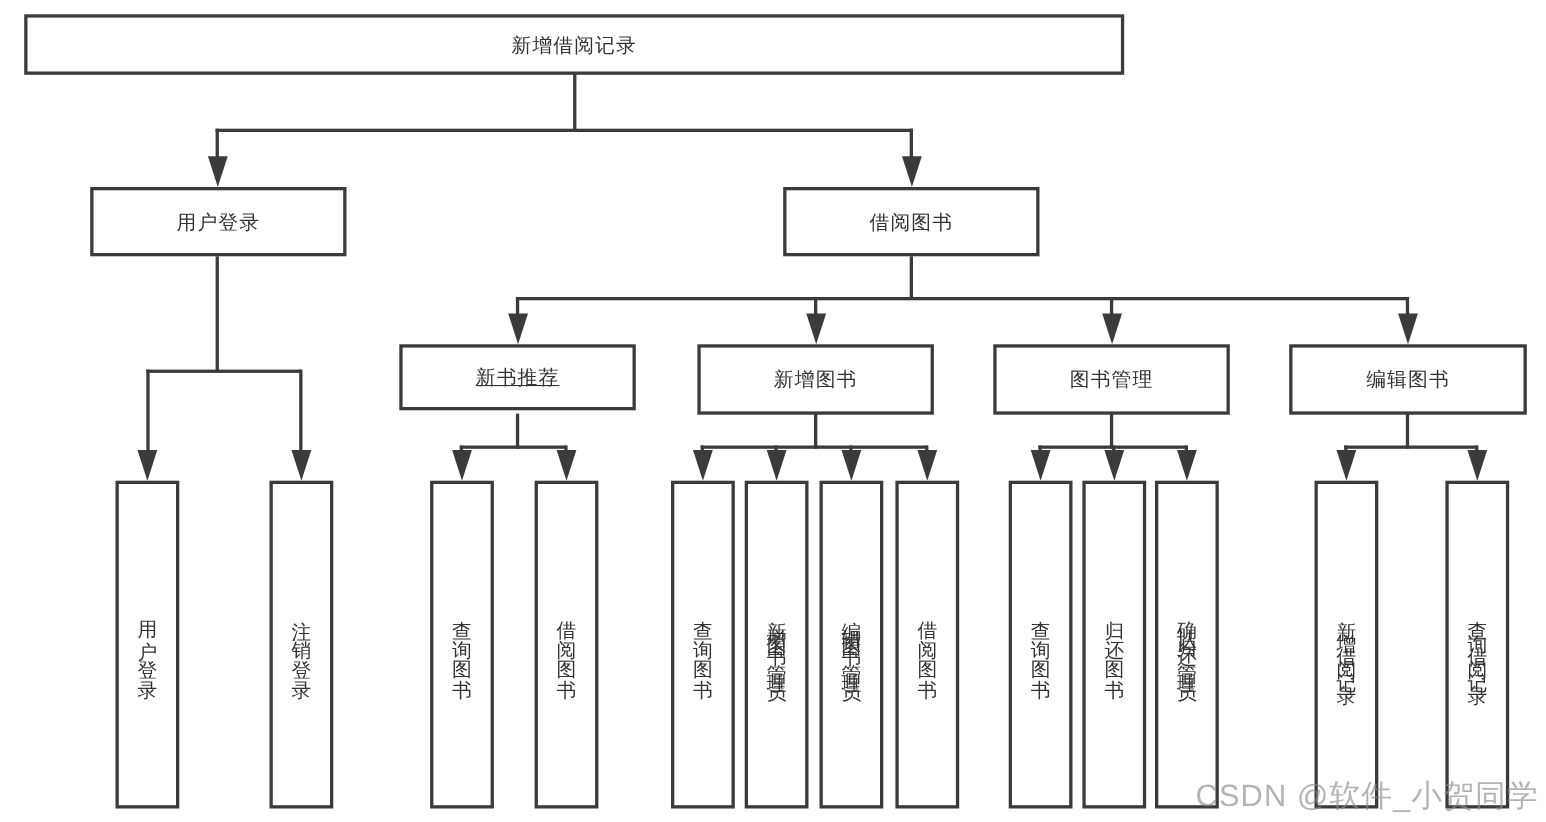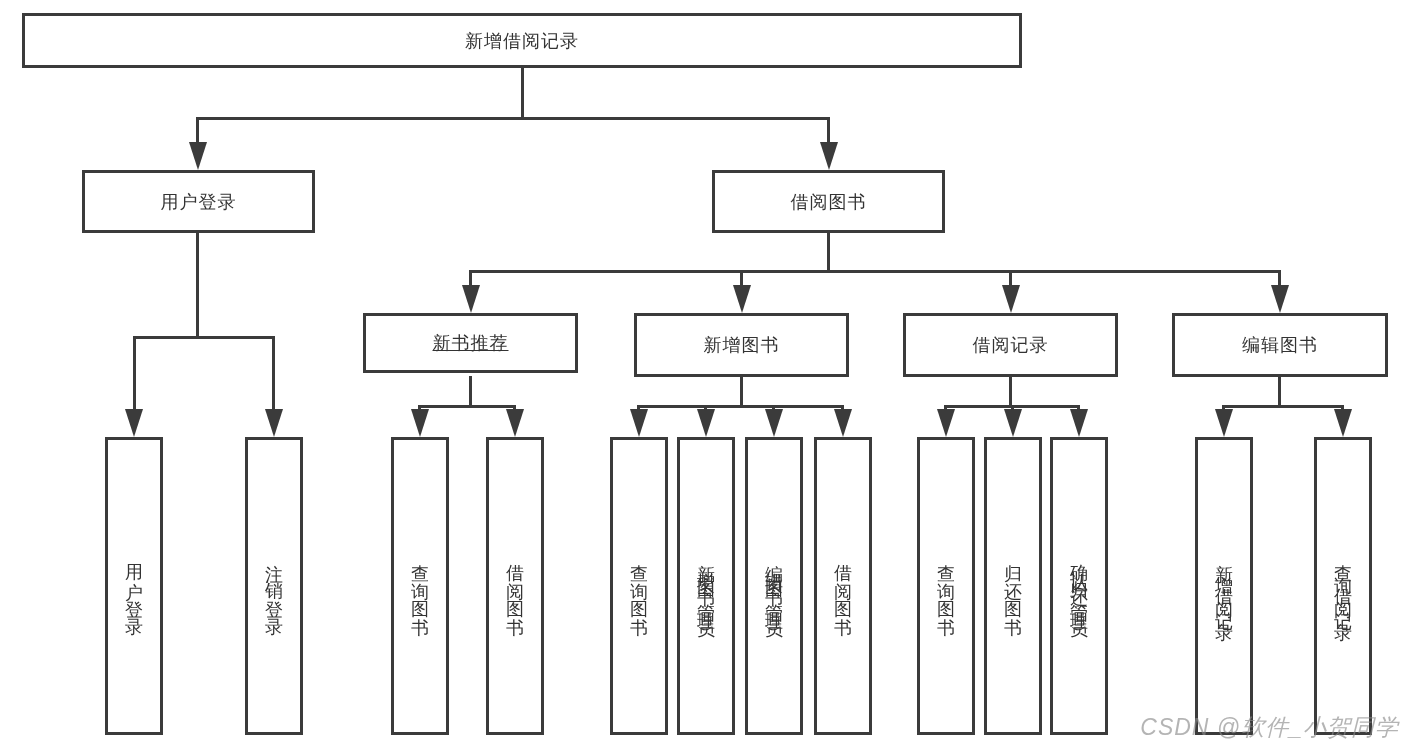--- a/index.html
+++ b/index.html
@@ -22,21 +22,21 @@
   .hline, .vline { position:absolute; background:#3b3b3b; }
   .hline { height:3px; }
   .vline { width:3px; }
   .arrow {
     position:absolute; width:0; height:0;
     border-left:9px solid transparent; border-right:9px solid transparent;
     border-top:28px solid #3b3b3b;
   }
   .watermark {
     position:absolute; right:6px; bottom:4px;
-    font-size:23px; color:rgba(140,140,140,0.65); letter-spacing:1px;font-style:italic;
+    font-size:28px; color:rgba(140,140,140,0.65); letter-spacing:1px;
   }
 </style>
 </head>
 <body>
 
 <div class="canvas">
 
   <div class="node" style="left:22px; top:13px; width:1000px; height:55px;">
     <span>新增借阅记录</span>
   </div>
@@ -48,21 +48,21 @@
     <span>借阅图书</span>
   </div>
 
   <div class="node" style="left:363px; top:313px; width:215px; height:60px;text-decoration:underline;">
     <span>新书推荐</span>
   </div>
   <div class="node" style="left:634px; top:313px; width:215px; height:64px;">
     <span>新增图书</span>
   </div>
   <div class="node" style="left:903px; top:313px; width:215px; height:64px;">
-    <span>借阅记录</span>
+    <span>图书管理</span>
   </div>
   <div class="node" style="left:1172px; top:313px; width:216px; height:64px;">
     <span>编辑图书</span>
   </div>
 
   <div class="node vnode" style="left:105px; top:437px; width:58px; height:298px;">
     <span>用户登录</span>
   </div>
   <div class="node vnode" style="left:245px; top:437px; width:58px; height:298px;">
     <span>注销登录</span>

